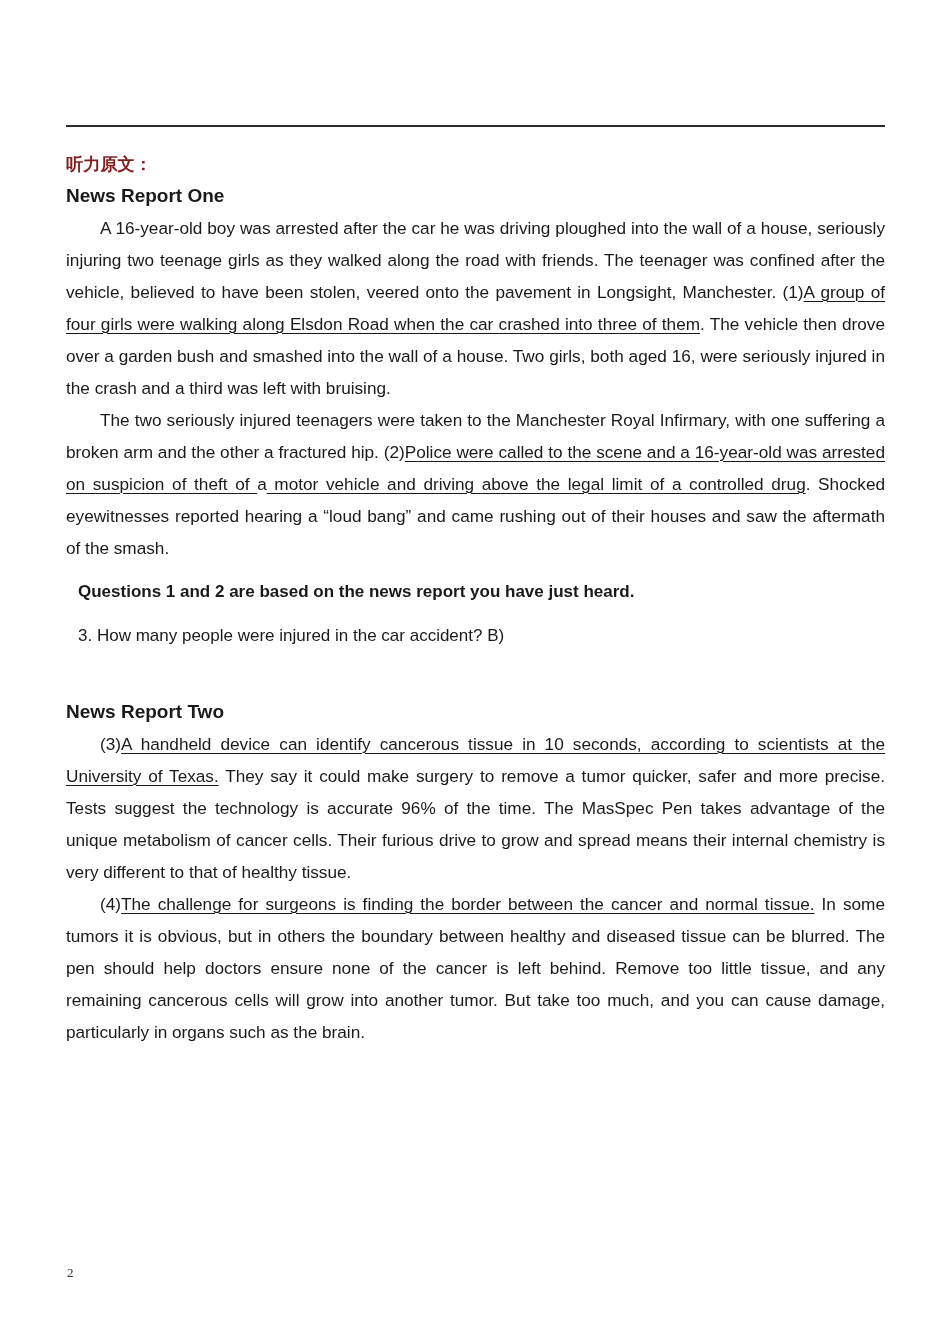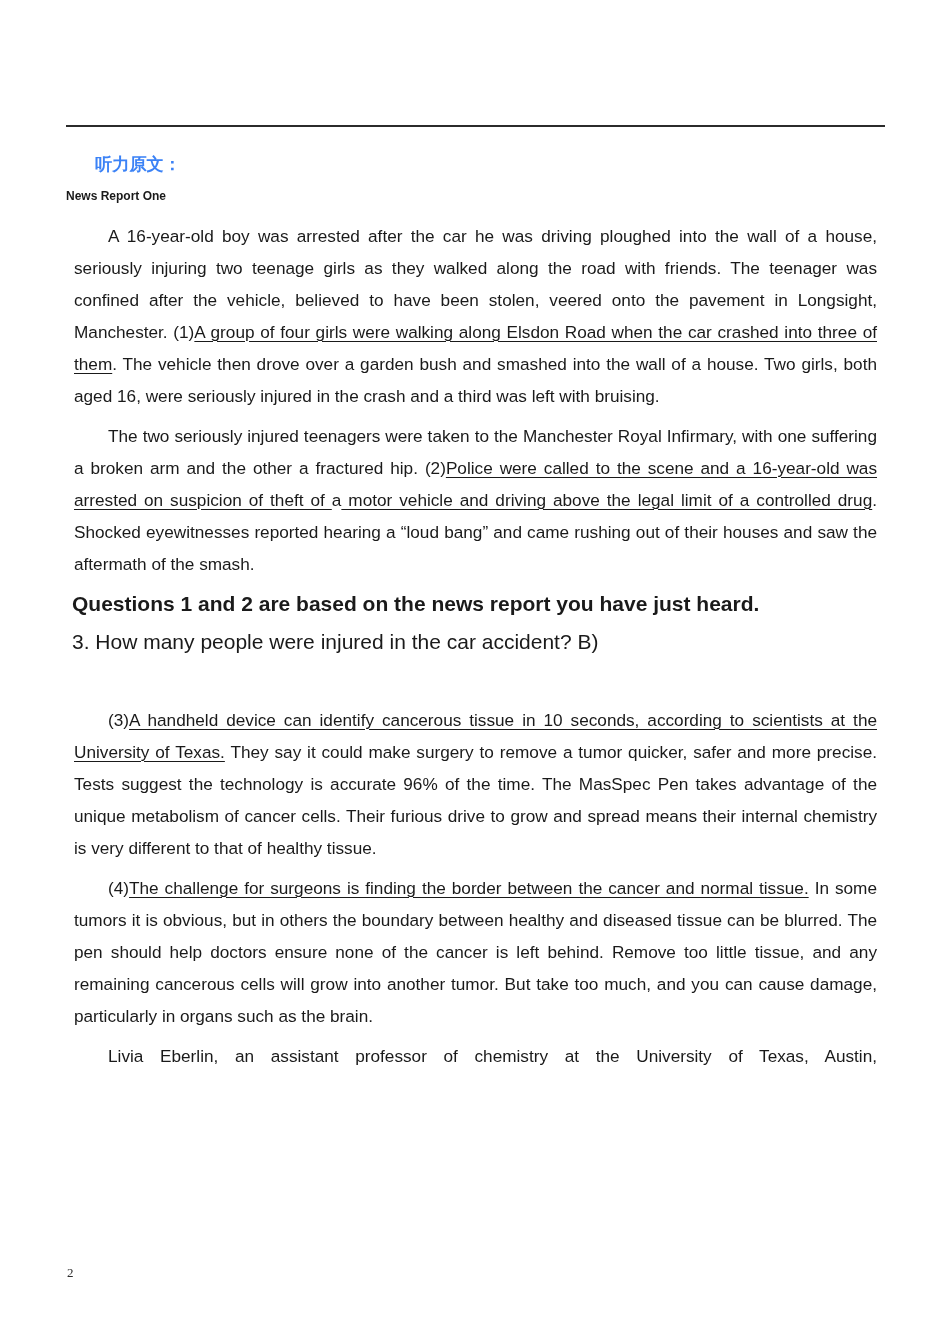--- a/index.html
+++ b/index.html
@@ -37,54 +37,53 @@
   
   .content {
     position: absolute;
     left: 66px;
     top: 148px;
     width: 819px;
   }
 
   .heading {
     font-weight: bold;
-    font-size: 12px;
+    font-size: 19px;
     line-height: 32px;
     color: #1a1a1a;
   }
 
   .cn-heading {
     font-weight: bold;
     font-size: 17.2px;
     line-height: 32px;
-    color: #3b82f6;
+    color: #7f1d1d;
     font-family: "DejaVu Sans", "Liberation Sans", sans-serif;
-    margin-left: 29px;
   }
 
   p.body-para {
-    margin: 8px;
+    margin: 0;
     font-size: 17.2px;
     line-height: 32px;
     text-align: justify;
     text-justify: inter-word;
     text-indent: 34px;
     color: #1a1a1a;
   }
 
   
   p.body-para.stretch::after {
     content: "";
     display: inline-block;
     width: 100%;
   }
 
   .q-line {
-    margin: 6px;
-    font-size: 21px;
+    margin: 12px;
+    font-size: 17px;
     line-height: 32px;
     color: #1a1a1a;
   }
 
   .q-line.bold {
     font-weight: bold;
   }
 
   .spacer {
     height: 32px;
@@ -134,28 +133,28 @@
       <span>The two seriously injured teenagers were taken to the Manchester Royal Infirmary, with one suffering a broken arm and the other a fractured hip. </span><span class="marker">(2)</span><span class="ul">Police were called to the scene and a 16-year-old was arrested on suspicion of theft of </span><span>a</span><span class="ul"> motor vehicle and driving above the legal limit of a controlled drug</span><span>. Shocked eyewitnesses reported hearing a “loud bang” and came rushing out of their houses and saw the aftermath of the smash.</span>
     </p>
 
     <p class="q-line bold">Questions 1 and 2 are based on the news report you have just heard.</p>
 
     <p class="q-line">3. How many people were injured in the car accident? B)</p>
 
 
     <div class="spacer"></div>
 
+    <div class="heading">News Report Two</div>
 
     <p class="body-para">
       <span class="marker">(3)</span><span class="ul">A handheld device can identify cancerous tissue in 10 seconds, according to scientists at the University of Texas.</span><span> They say it could make surgery to remove a tumor quicker, safer and more precise. Tests suggest the technology is accurate 96% of the time. The MasSpec Pen takes advantage of the unique metabolism of cancer cells. Their furious drive to grow and spread means their internal chemistry is very different to that of healthy tissue.</span>
     </p>
 
     <p class="body-para">
       <span class="marker">(4)</span><span class="ul">The challenge for surgeons is finding the border between the cancer and normal tissue.</span><span> In some tumors it is obvious, but in others the boundary between healthy and diseased tissue can be blurred. The pen should help doctors ensure none of the cancer is left behind. Remove too little tissue, and any remaining cancerous cells will grow into another tumor. But take too much, and you can cause damage, particularly in organs such as the brain.</span>
     </p>
 
-    <p class="body-para stretch">Livia Eberlin, an assistant professor of chemistry at the University of Texas, Austin,</p>
 
   </div>
 
   <div class="page-number">2</div>
 
 </div>
 
 </body></html>

